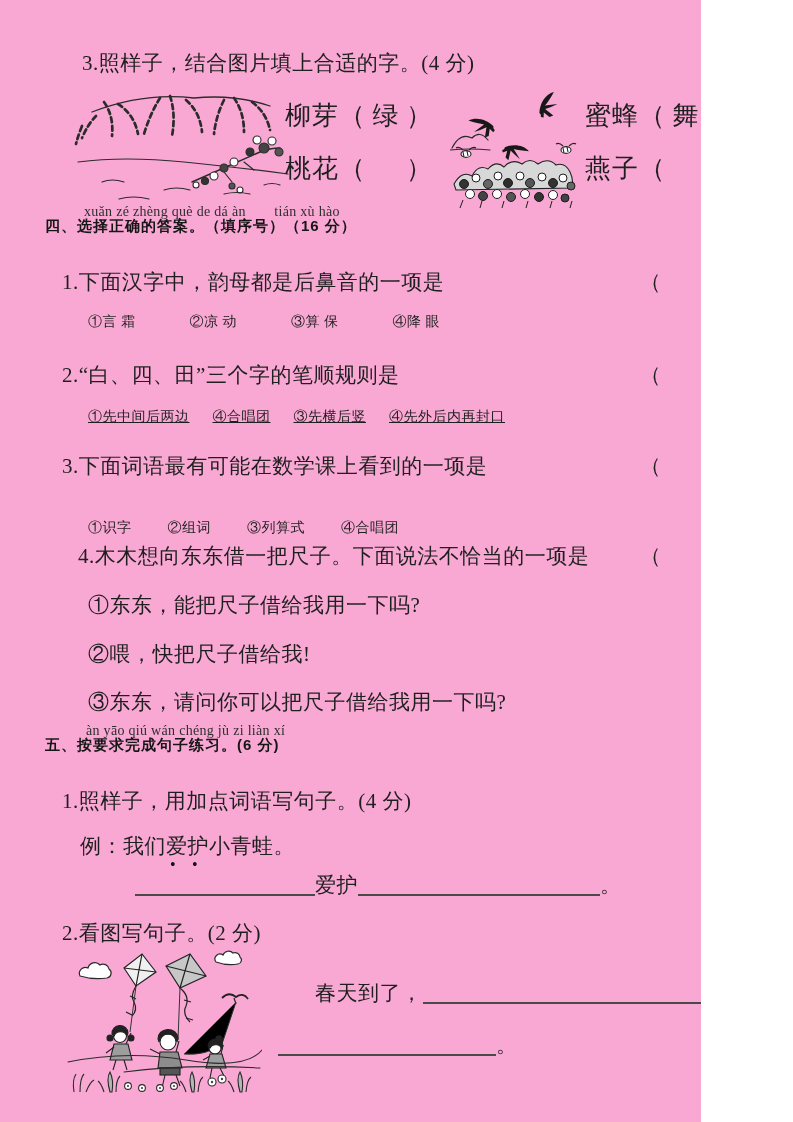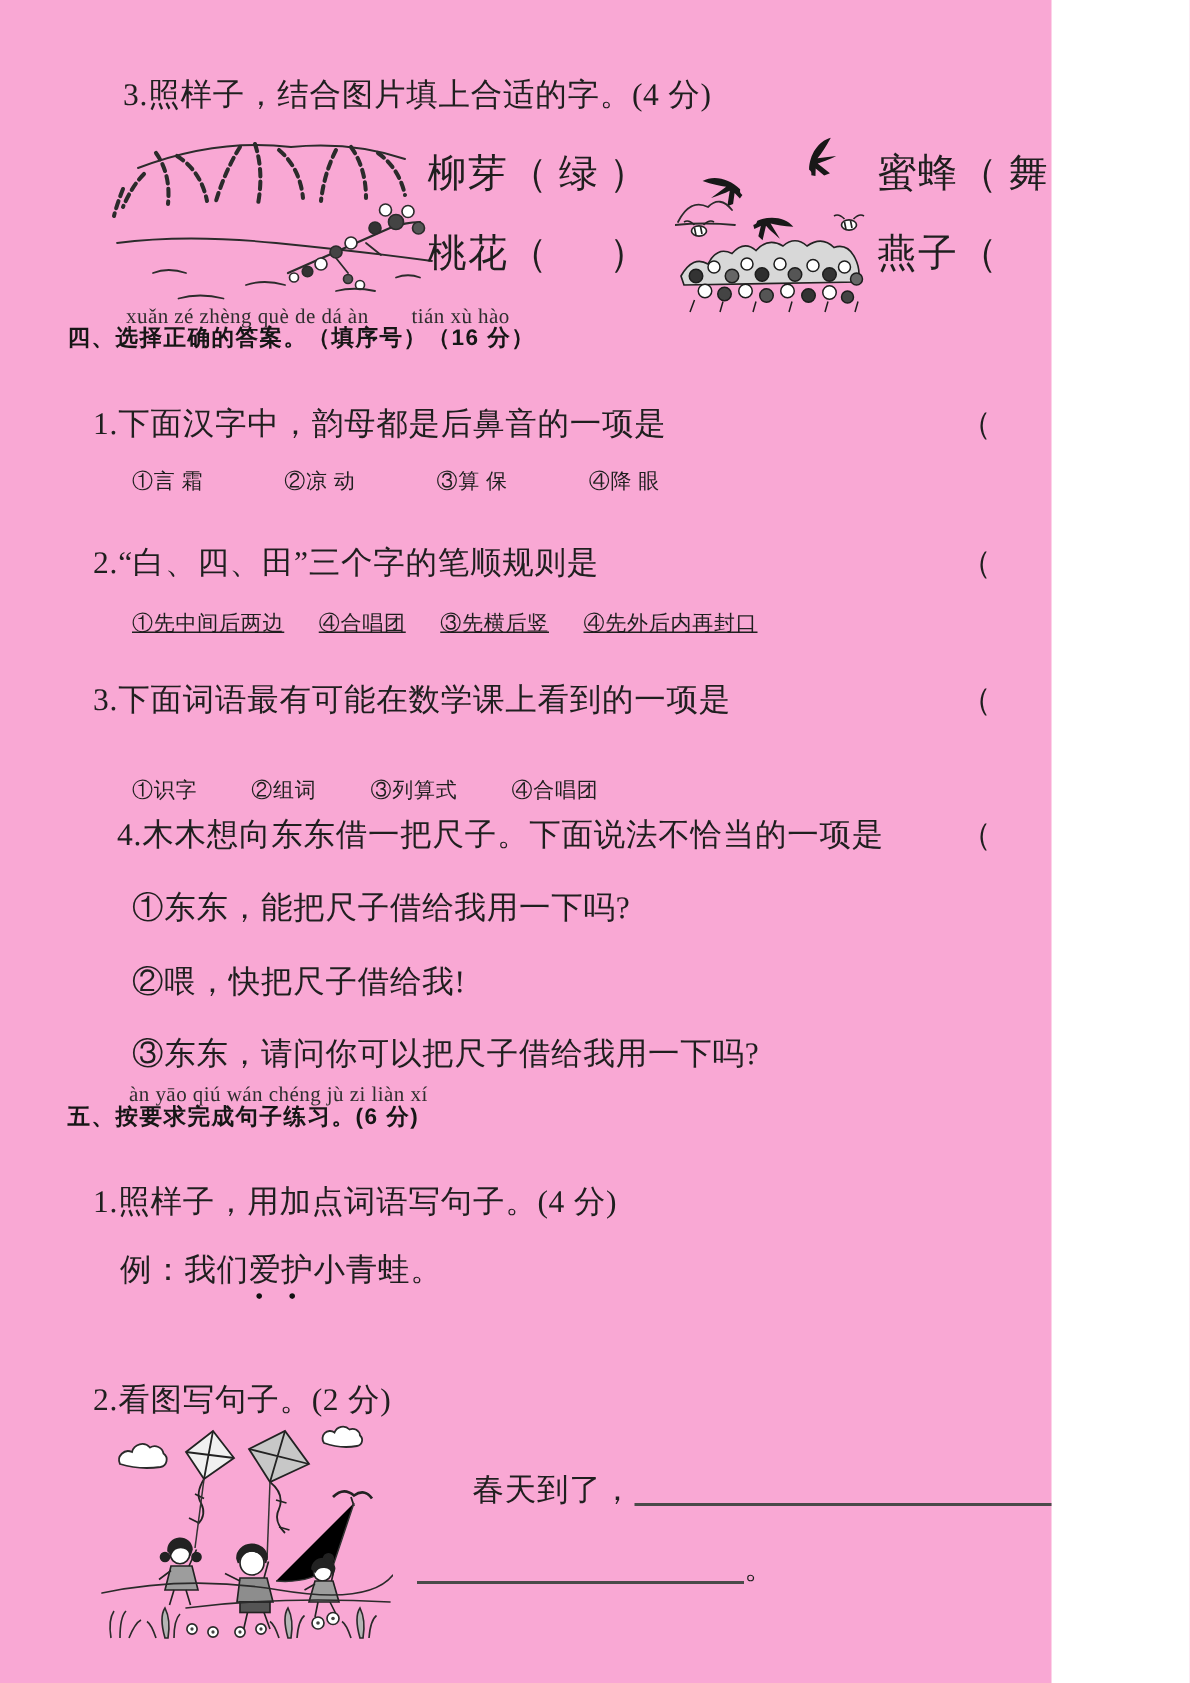--- a/index.html
+++ b/index.html
@@ -170,20 +170,23 @@
 
   <div class="abs pinyin" style="left:86px;top:722px;">àn yāo qiú wán chéng jù zi liàn xí</div>
   <div class="abs sec-title" style="left:45px;top:736px;">五、按要求完成句子练习。(6 分)</div>
 
   <div class="abs stem" style="left:62px;top:788px;">1.照样子，用加点词语写句子。(4 分)</div>
 
   <div class="abs stem" style="left:80px;top:833px;">
     <span>例：</span><span>我们</span><span class="dotted"><span>爱护</span><span class="emdot d1">•</span><span class="emdot d2">•</span></span><span>小青蛙。</span>
   </div>
 
+  <div class="abs stem" style="left:135px;top:872px;">
+    <span class="blank" style="width:180px;"></span><span>爱护</span><span class="blank" style="width:242px;"></span><span>。</span>
+  </div>
 
   <div class="abs stem" style="left:62px;top:920px;">2.看图写句子。(2 分)</div>
 
   <div class="abs" style="left:66px;top:946px;">
     <svg width="196" height="150" viewBox="0 0 196 150">
       <g fill="none" stroke="#2a2a2a" stroke-width="1.2" stroke-linecap="round">
         <path d="M14,30 a6,6 0 0 1 8,-8 a7,7 0 0 1 12,-3 a6,6 0 0 1 9,4 a5,5 0 0 1 -2,9 q-14,2 -27,-2 z" fill="#fff"></path>
         <path d="M150,16 a5,5 0 0 1 7,-7 a6,6 0 0 1 10,-2 a5,5 0 0 1 7,4 a4,4 0 0 1 -2,7 q-11,2 -22,-2 z" fill="#fff"></path>
       </g>
 

